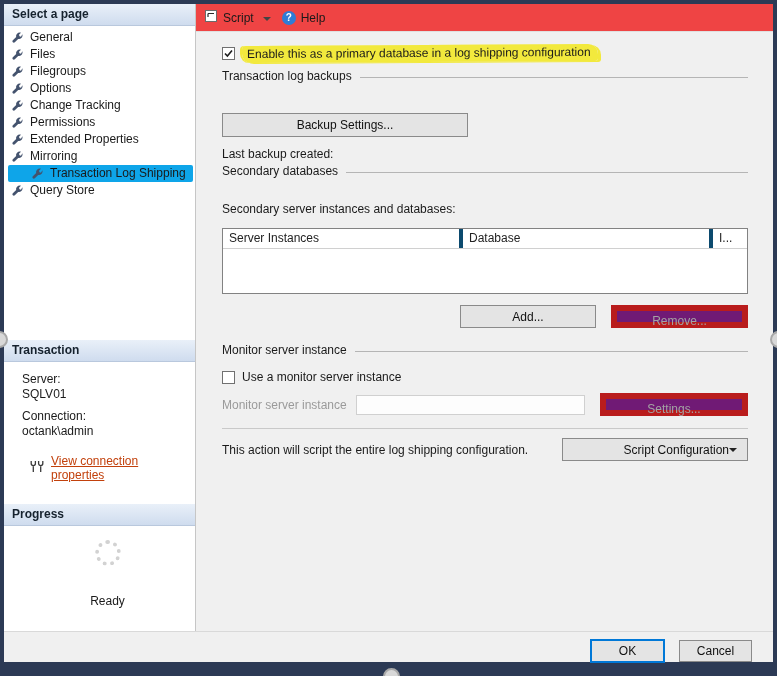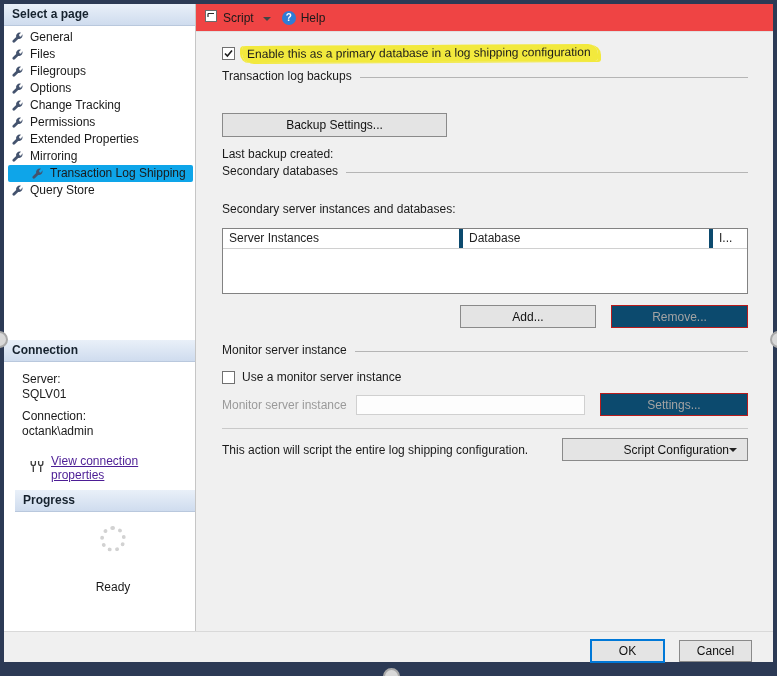--- a/index.html
+++ b/index.html
@@ -31,26 +31,26 @@
     background:linear-gradient(180deg,#e9f0f9 0%, #cfdcee 100%);
     border-bottom:1px solid #b9c8dd;
     font-weight:bold; padding:3px 8px 4px; font-size:12px; color:#16222e;
   }
   .side-items { padding:3px 2px 0 4px; }
   .side-item { display:flex; align-items:center; gap:6px; padding:1px 4px 2px 4px; border-radius:2px; cursor:default; }
   .side-item.selected { background:#0ea5e9;padding-left:24px; }
   .side-item .wicon { display:flex; width:12px; flex:0 0 auto; }
   .side-section { position:absolute; left:0; right:0; }
   .sec-connection { top:336px; }
-  .sec-progress { top:486px;padding-left:11px; }
+  .sec-progress { top:500px; }
   .conn-body { padding:10px 8px 0 18px; }
   .conn-label { margin-top:8px; }
   .conn-value { margin-top:1px; }
   .link-row { display:flex; align-items:center; gap:6px; margin:16px 0 0 8px; }
-  .link { color:#4c1d95; text-decoration:underline; cursor:pointer; }
+  .link { color:#c2410c; text-decoration:underline; cursor:pointer; }
   .prog-body { display:flex; align-items:center; gap:28px; padding:14px 0 0 16px;flex-direction:column; }
   .spinner { width:26px; height:26px; border-radius:50%; border:4px dotted #d2d2d2; }
   
   .rightcol { flex:1 1 auto; display:flex; flex-direction:column; min-width:0; background:#f0f0f0; }
   .toolbar { height:28px; background:#ef4444; border-bottom:1px solid #e0e0e0; display:flex; align-items:center; padding-left:8px; gap:5px; flex:0 0 auto; }
   .tb-caret { width:0; height:0; border-left:4px solid transparent; border-right:4px solid transparent; border-top:4px solid #444; margin:2px 6px 0 4px; }
   .help-badge { width:14px; height:14px; border-radius:50%; background:#2f7cd6; color:#fff; font-size:10px; font-weight:bold; display:flex; align-items:center; justify-content:center; }
   .content { flex:1 1 auto; padding:14px 25px 0 26px; min-height:0; }
   .cbrow { display:flex; align-items:center; gap:7px; }
   .checkbox { width:13px; height:13px; background:#fff; border:1px solid #707070; flex:0 0 auto; display:flex; align-items:center; justify-content:center; }
@@ -58,42 +58,42 @@
   .hl { background:#f2e93d; padding:1px 7px 2px 5px; border-radius:4px 10px 3px 9px; box-shadow:3px 1px 0 #f2e93d, -2px 0 0 #f2e93d; }
   .group { display:flex; align-items:center; gap:8px; }
   .group .gline { flex:1 1 auto; border-top:1px solid #b5b5b5; margin-top:2px; }
   .g1 { margin-top:9px; }
   .twocol { display:flex; margin-top:4px; }
   .leftcol { width:228px; flex:0 0 auto; }
   .btn {
     background:#e4e4e4; border:1px solid #8a8a8a; font-family:inherit; font-size:12px;
     color:#111; padding:3px 8px; cursor:default;
   }
-  .btn-backup { width:225px; height:24px; margin-top:26px; }
+  .btn-backup { width:246px; height:24px; margin-top:26px; }
   .schedcol { flex:1 1 auto; margin-left:6px; min-width:0; }
   .sched-label { margin-bottom:3px; }
   .schedbox { height:46px; background:#fff; border:1px solid #7a7a7a; display:flex; }
   .sched-text { flex:1 1 auto; padding:2px 5px; font-size:11.5px; line-height:14px; overflow:hidden; }
   .sched-scroll { width:16px; flex:0 0 auto; background:#f0f0f0; border-left:1px solid #dcdcdc; display:flex; flex-direction:column; justify-content:space-between; align-items:center; padding:3px 0; }
   .tri-up { width:0; height:0; border-left:4px solid transparent; border-right:4px solid transparent; border-bottom:5px solid #555; }
   .tri-down { width:0; height:0; border-left:4px solid transparent; border-right:4px solid transparent; border-top:5px solid #555; }
   .lastbackup { margin-top:10px; }
   .g2 { margin-top:3px; }
   .seclist-label { margin-top:24px; }
   .table { margin-top:12px; height:66px; background:#fff; border:1px solid #828282; display:flex; flex-direction:column; }
   .thead { display:flex; border-bottom:1px solid #d0d0d0; flex:0 0 auto; }
   .th { padding:2px 6px 3px; border-right:4px solid #0c4a6e; color:#222; }
   .th:last-child { border-right:none; }
   .th-0 { width:240px; flex:0 0 auto; }
   .th-1 { flex:1 1 auto; }
   .th-2 { width:34px; flex:0 0 auto; }
   .tbody { flex:1 1 auto; }
   .addrow { display:flex; justify-content:flex-end; gap:15px; margin-top:11px; }
   .btn-add { width:136px; height:23px; }
-  .btn-disabled { background:#0c4a6e; border:1px solid #b91c1c; color:#a3a3a3; }
+  .btn-disabled { background:#701a75; border:6px solid #b91c1c; color:#a3a3a3; }
   .btn-remove { width:137px; height:23px; }
   .g3 { margin-top:15px; }
   .cb2 { margin-top:13px; }
   .monrow { display:flex; align-items:center; margin-top:9px; }
   .mon-label { color:#9a9a9a; width:134px; flex:0 0 auto; }
   .mon-input { flex:1 1 auto; height:20px; background:#fdfdfd; border:1px solid #d0d0d0; margin-right:15px; max-width:234px; }
   .btn-settings { width:148px; height:23px; margin-left:auto; }
   .sep { border-top:1px solid #c9c9c9; margin-top:12px; }
   .scriptrow { display:flex; align-items:center; margin-top:9px; }
   .dropbtn { margin-left:auto; width:186px; height:23px; display:flex; align-items:center; }
@@ -196,21 +196,21 @@
             <span class="wicon">
               <svg width="11" height="11" viewBox="0 0 16 16">
                 <path fill="#44536e" d="M15 3.2c.7 2 .2 4.2-1.4 5.6-1.3 1.2-3 1.6-4.6 1.2l-4.9 4.9c-.8.8-2.1.8-2.9 0s-.8-2.1 0-2.9l4.9-4.9C5.7 5.5 6.1 3.8 7.4 2.5 8.8 1 11 .5 13 1.2L10.2 4l.7 2.2 2.2.7L15 3.2z"></path>
               </svg>
             </span>
             <span>Query Store</span>
           </div>
         </div>
 
       <div class="side-section sec-connection">
-        <div class="pane-header">Connection</div>
+        <div class="pane-header">Transaction</div>
         <div class="conn-body">
           <div>Server:</div>
           <div class="conn-value">SQLV01</div>
           <div class="conn-label">Connection:</div>
           <div class="conn-value">octank\admin</div>
           <div class="link-row">
             <span>
               <svg width="15" height="13" viewBox="0 0 15 13">
                 <g stroke="#3a3a3a" stroke-width="1.3" fill="none">
                   <path d="M1.2 1v2.6a2.1 2.1 0 0 0 4.2 0V1"></path>

